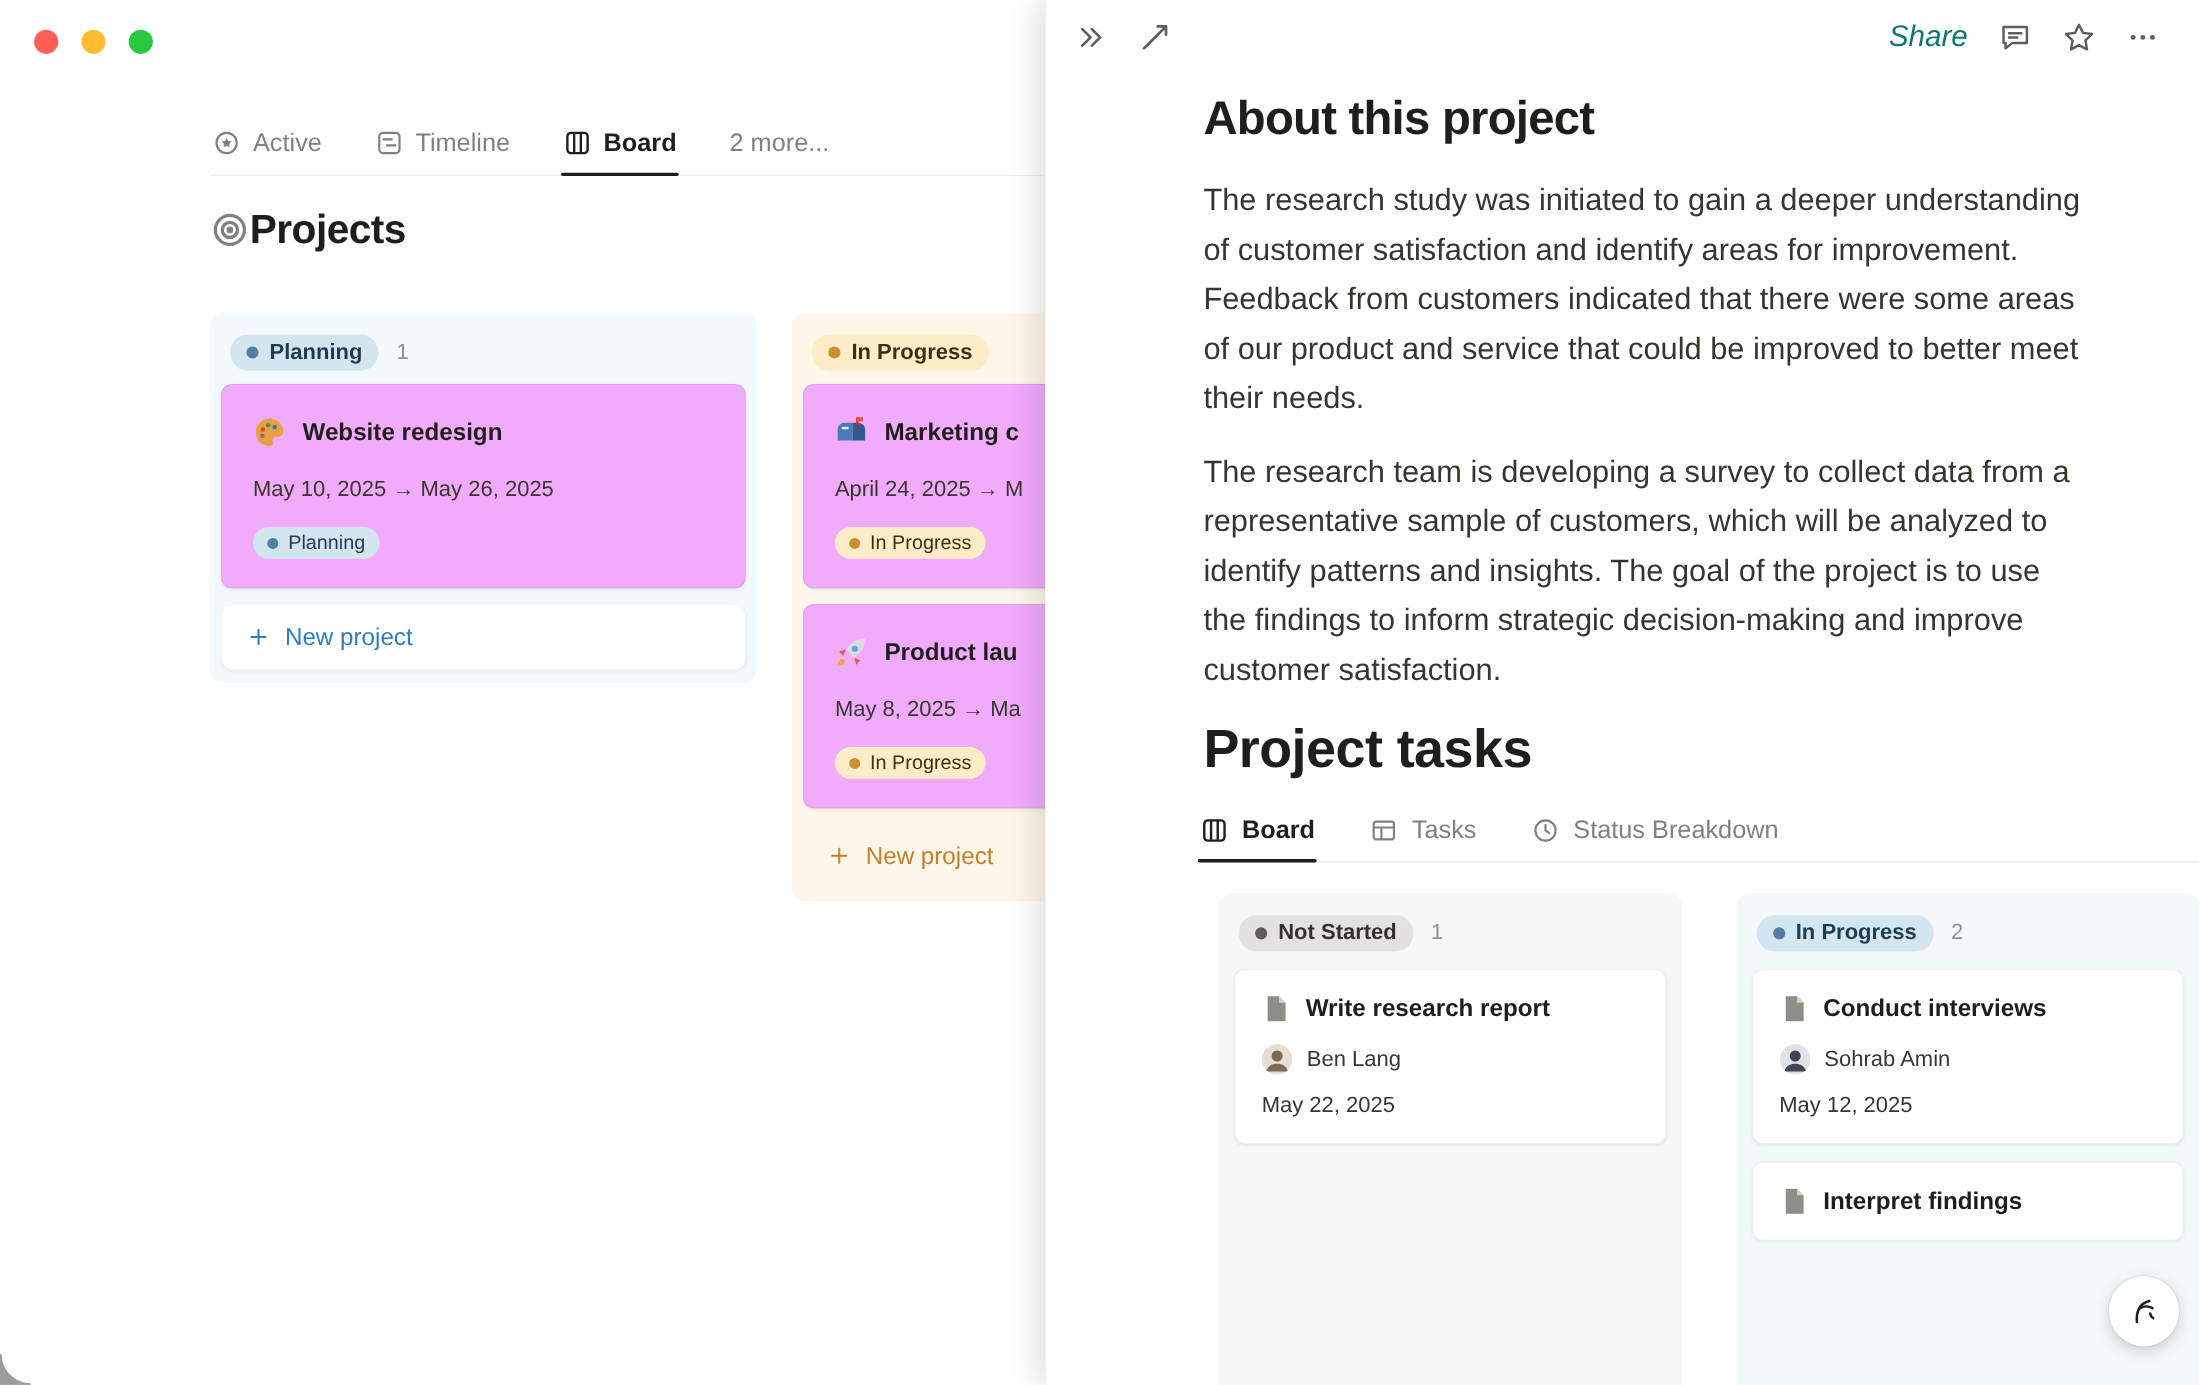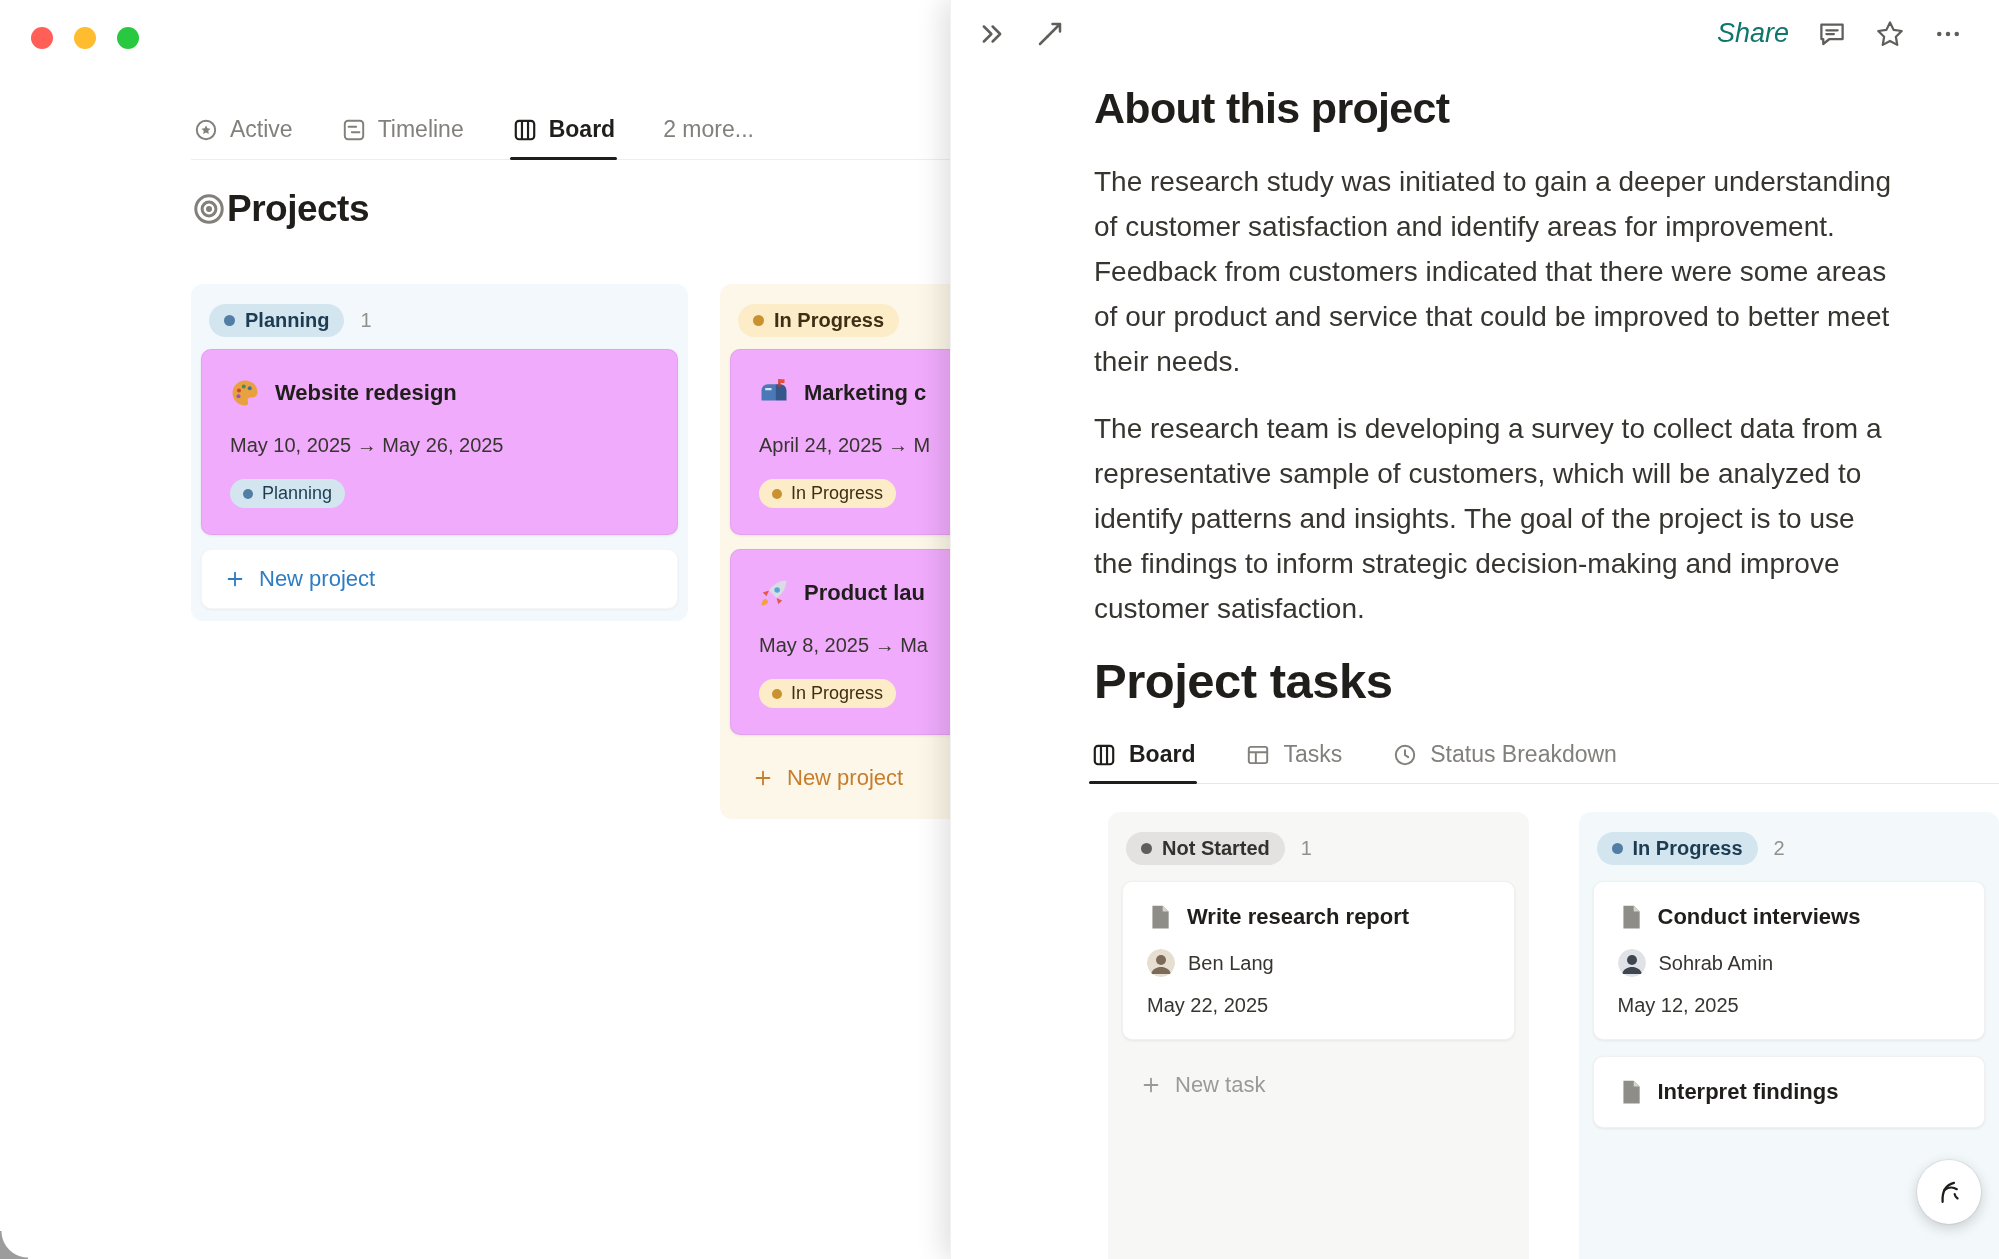--- a/index.html
+++ b/index.html
@@ -327,26 +327,20 @@
                 <svg viewBox="0 0 28 28">
                     <circle cx="14" cy="14" r="14" fill="#e7ded2"></circle>
                     <circle cx="14" cy="11" r="5" fill="#7a6a57"></circle>
                     <path d="M4 25c1.5-5 5.5-7 10-7s8.5 2 10 7" fill="#7a6a57"></path>
                   </svg>
               </span>
               <span>Ben Lang</span>
             </div>
             <div class="due">May 22, 2025</div>
           </div>
-          <div class="newbtn newbtn-gray">
-            <svg viewBox="0 0 24 24" fill="none" stroke="currentColor" stroke-width="2" stroke-linecap="round">
-                <path d="M12 5v14M5 12h14"></path>
-              </svg>
-            <span>New task</span>
-          </div>
         </div>
 
         <div class="rcol rcol-blue">
           <div class="col-head">
             <span class="pill pill-blue">
               <span class="dot dot-blue"></span>
               <span>In Progress</span>
             </span>
             <span class="count">2</span>
           </div>

